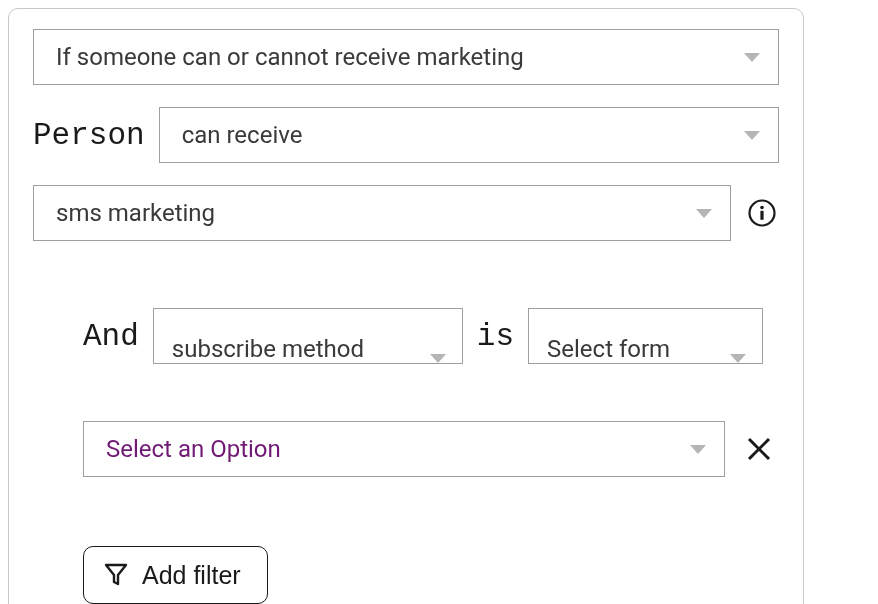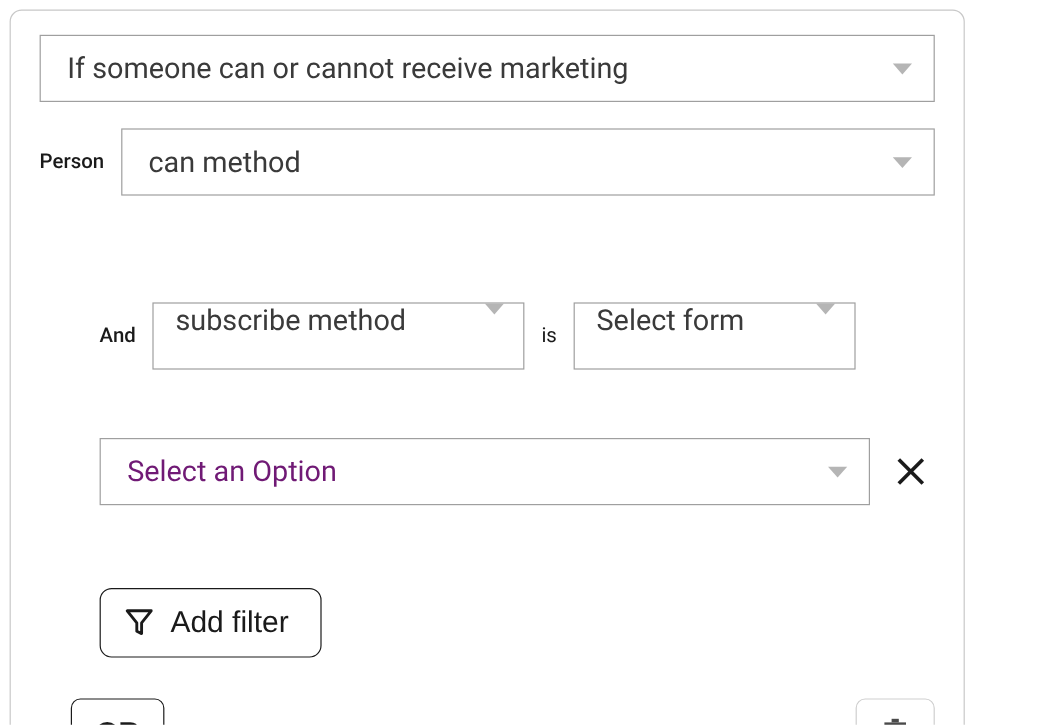--- a/index.html
+++ b/index.html
@@ -39,24 +39,25 @@
   }
   .select.placeholder { color: #701a75; }
   .caret {
     width: 0; height: 0;
     border-left: 8px solid transparent;
     border-right: 8px solid transparent;
     border-top: 9px solid #b5b5b5;
     flex: 0 0 auto;
   }
   .label {
-    font-size: 17px;
+    font-size: 31px;
     color: #1a1a1a;
     flex: 0 0 auto;
     font-weight: 500;
+    font-family: Liberation Mono, monospace;
   }
   .info-icon {
     flex: 0 0 auto;
     width: 34px; height: 34px;
     display: flex; align-items: center; justify-content: center;
   }
   .info-icon svg { display: block; }
   .close-btn {
     flex: 0 0 auto;
     width: 40px; height: 40px;
@@ -109,21 +110,21 @@
   .spacer-v { height: 22px; }
   .bottom-row {
     display: flex;
     align-items: center;
     justify-content: space-between;
     margin-top: 34px;
     padding-left: 26px;
   }
   .sub-select {
     display: flex;
-    align-items: flex-start;
+    align-items: flex-end;
     justify-content: space-between;
     border: 1px solid #9f9f9f;
     background: #fff;
     padding: 0 16px 0 18px;
     height: 56px;
     font-size: 24px;
     color: #3a3a3a;
     cursor: pointer;
     flex: 0 0 auto;
   }
@@ -138,27 +139,40 @@
       <span>If someone can or cannot receive marketing</span>
       <span class="caret"></span>
     </div>
   </div>
 
   <div class="spacer-v"></div>
 
   <div class="row">
     <span class="label">Person</span>
     <div class="select">
-      <span>can method</span>
+      <span>can receive</span>
       <span class="caret"></span>
     </div>
   </div>
 
   <div class="spacer-v"></div>
 
+  <div class="row">
+    <div class="select">
+      <span>sms marketing</span>
+      <span class="caret"></span>
+    </div>
+    <span class="info-icon">
+      <svg width="30" height="30" viewBox="0 0 30 30">
+        <circle cx="15" cy="15" r="12.5" fill="none" stroke="#1a1a1a" stroke-width="2.2"></circle>
+        <circle cx="15" cy="9.5" r="1.8" fill="#1a1a1a"></circle>
+        <rect x="13.4" y="12.8" width="3.2" height="9" fill="#1a1a1a"></rect>
+      </svg>
+    </span>
+  </div>
 
   <div style="height:28px;"></div>
 
   <div class="row indent">
     <span class="label">And</span>
     <div class="sub-select" style="width:310px;">
       <span>subscribe method</span>
       <span class="caret"></span>
     </div>
     <span class="label" style="font-weight:400;">is</span>

